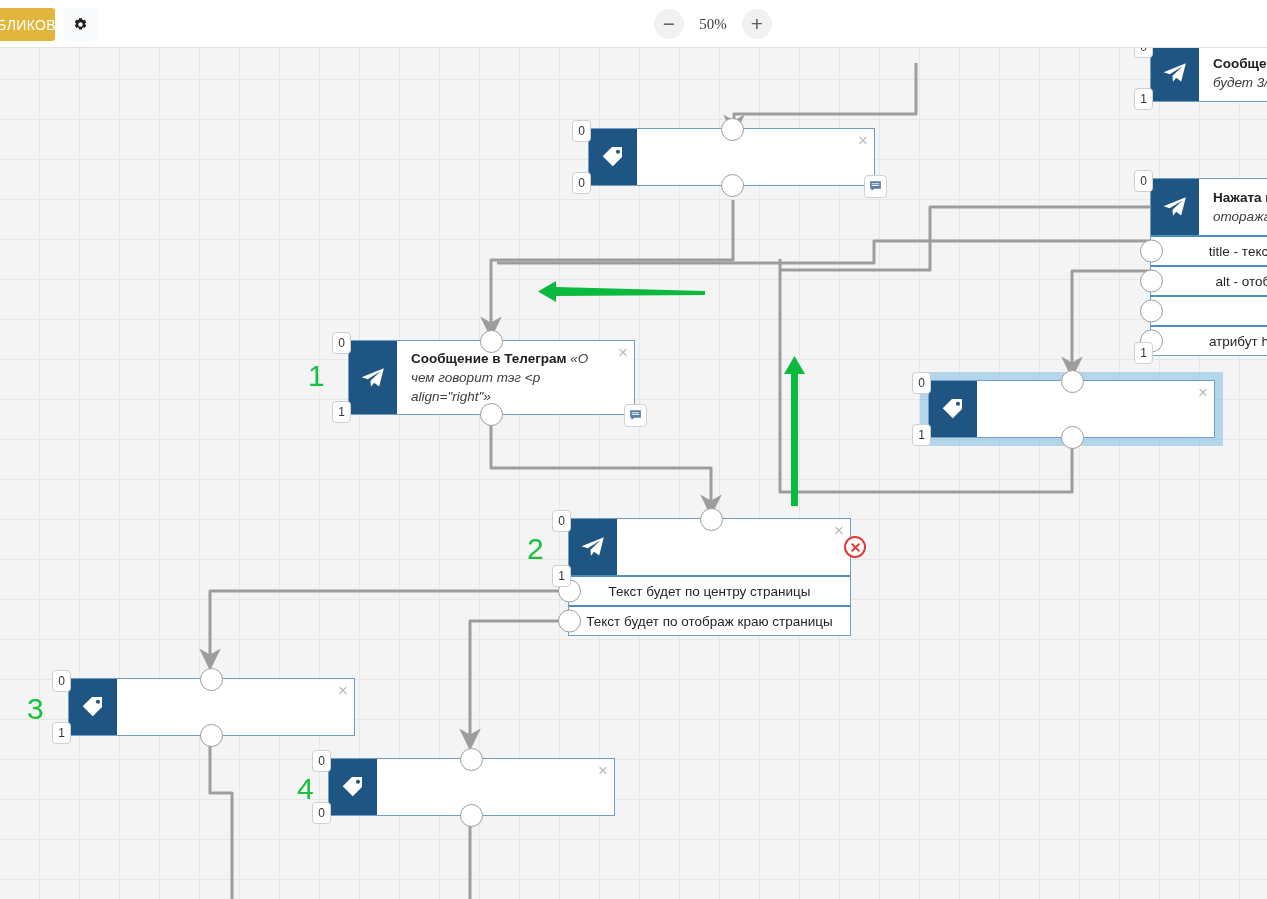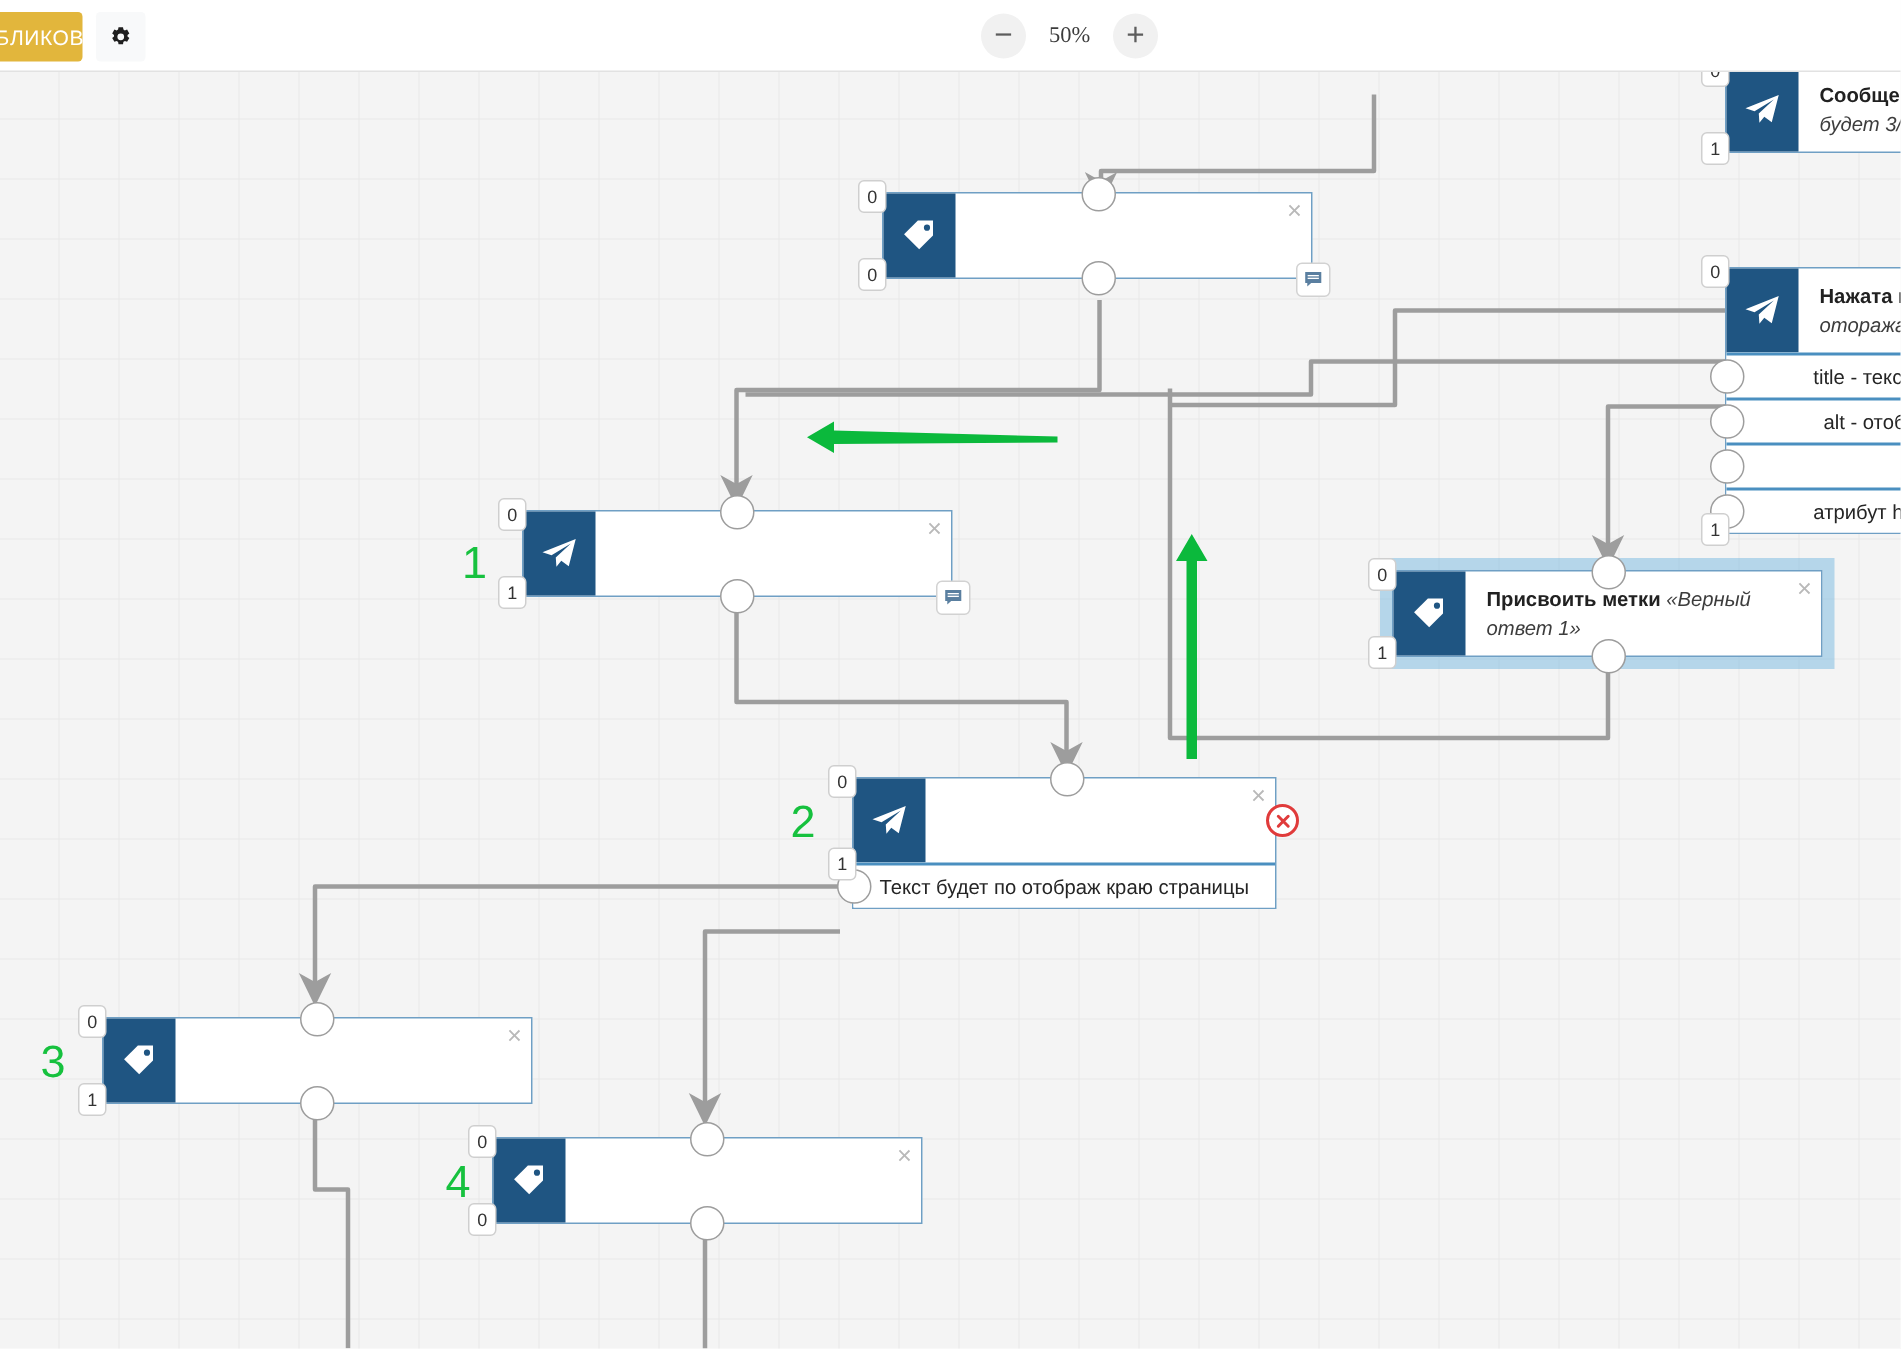--- a/index.html
+++ b/index.html
@@ -391,20 +391,26 @@
     </div>
   </div>
 
   <div class="node" style="left:348px; top:292px; width:287px;">
     <div class="node-main">
       <div class="node-icon">
         <svg width="26" height="26" viewBox="0 0 24 24">
             <path fill="#ffffff" d="M22 3 1.5 11.2l5.6 1.9L19 5.8l-9.3 8.7.4 5.6 3-3.7 4.6 3.4z"></path>
           </svg>
       </div>
+      <div class="node-body">
+        <div class="node-text">
+          <span>Сообщение в Телеграм</span>
+          <em>«О чем говорит тэг &lt;p align="right"»</em>
+        </div>
+      </div>
       <div class="node-close">×</div>
     </div>
     <div class="port-badge top">0</div>
     <div class="port-badge bot">1</div>
     <div class="port-dot t" style="left:131px;"></div>
     <div class="port-dot b" style="left:131px;"></div>
     <div class="node-comment">
       <svg width="13" height="13" viewBox="0 0 16 16">
         <path fill="#5a7fa0" d="M1.4 1.6h13.2v9.1H6.3L3.1 13.6v-2.9H1.4z"></path>
         <rect x="3.4" y="4.1" width="9.2" height="1.1" fill="#ffffff"></rect>
@@ -414,26 +420,20 @@
   </div>
 
   <div class="node selected" style="left:928px; top:332px; width:287px;">
     <div class="node-main">
       <div class="node-icon">
         <svg width="26" height="26" viewBox="0 0 24 24">
           <path fill="#ffffff" d="M2.5 11.2 11 2.7h9.3v9.3l-8.5 8.5z"></path>
           <circle cx="16.6" cy="7.2" r="1.9" fill="#1f5582"></circle>
         </svg>
       </div>
-      <div class="node-body">
-        <div class="node-text">
-          <span>Присвоить метки</span>
-          <em>«Верный ответ 1»</em>
-        </div>
-      </div>
       <div class="node-close">×</div>
     </div>
     <div class="port-badge top">0</div>
     <div class="port-badge bot">1</div>
     <div class="port-dot t" style="left:132px;"></div>
     <div class="port-dot b" style="left:132px;"></div>
   </div>
 
   <div class="node" style="left:568px; top:470px; width:283px;">
     <div class="node-main">
@@ -448,20 +448,24 @@
           <path stroke="#e03b3b" stroke-width="2.2" stroke-linecap="round" d="M2.4 2.4 L9.6 9.6 M9.6 2.4 L2.4 9.6"></path>
         </svg>
       </div>
     </div>
     <div class="port-badge top">0</div>
     <div class="port-badge bot" style="bottom:auto; top:46px;">1</div>
     <div class="port-dot t" style="left:131px;"></div>
 
     <div class="answer-row">
       <div class="port-dot side"></div>
+      <span>Текст будет по центру страницы</span>
+    </div>
+    <div class="answer-row">
+      <div class="port-dot side"></div>
       <span>Текст будет по отображ краю страницы</span>
     </div>
   </div>
 
   <div class="node" style="left:68px; top:630px; width:287px;">
     <div class="node-main">
       <div class="node-icon">
         <svg width="26" height="26" viewBox="0 0 24 24">
           <path fill="#ffffff" d="M2.5 11.2 11 2.7h9.3v9.3l-8.5 8.5z"></path>
           <circle cx="16.6" cy="7.2" r="1.9" fill="#1f5582"></circle>

